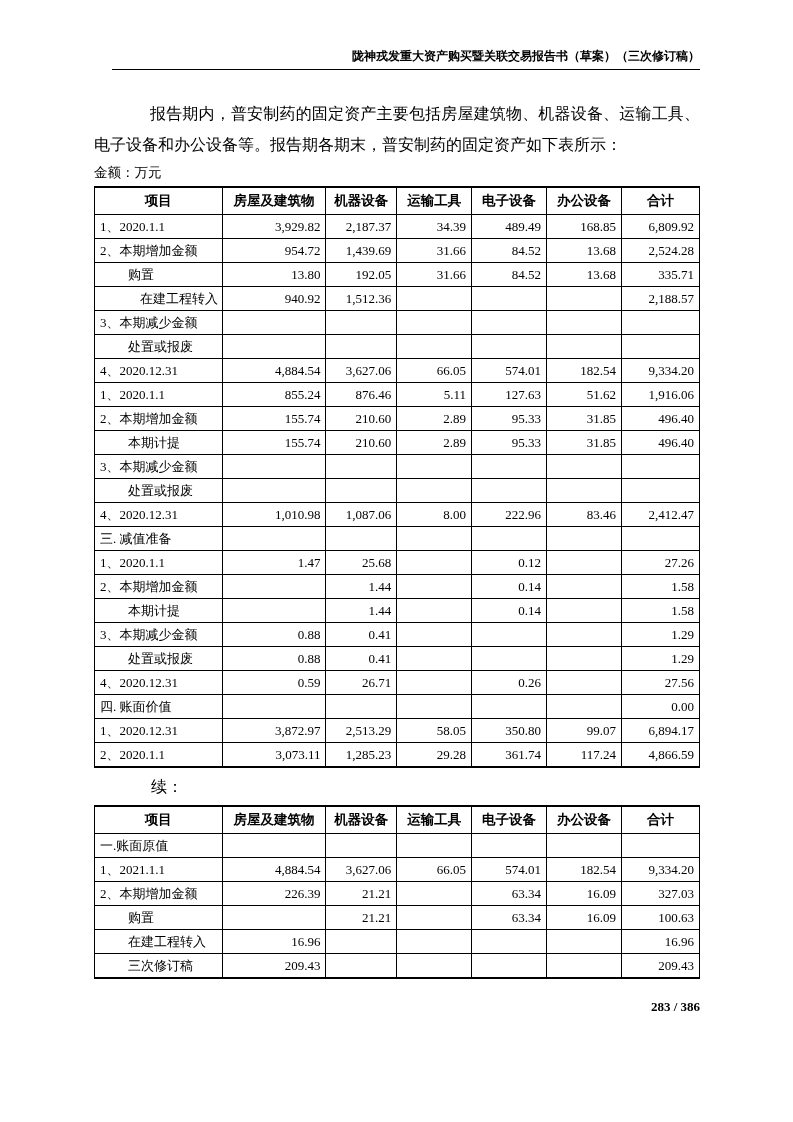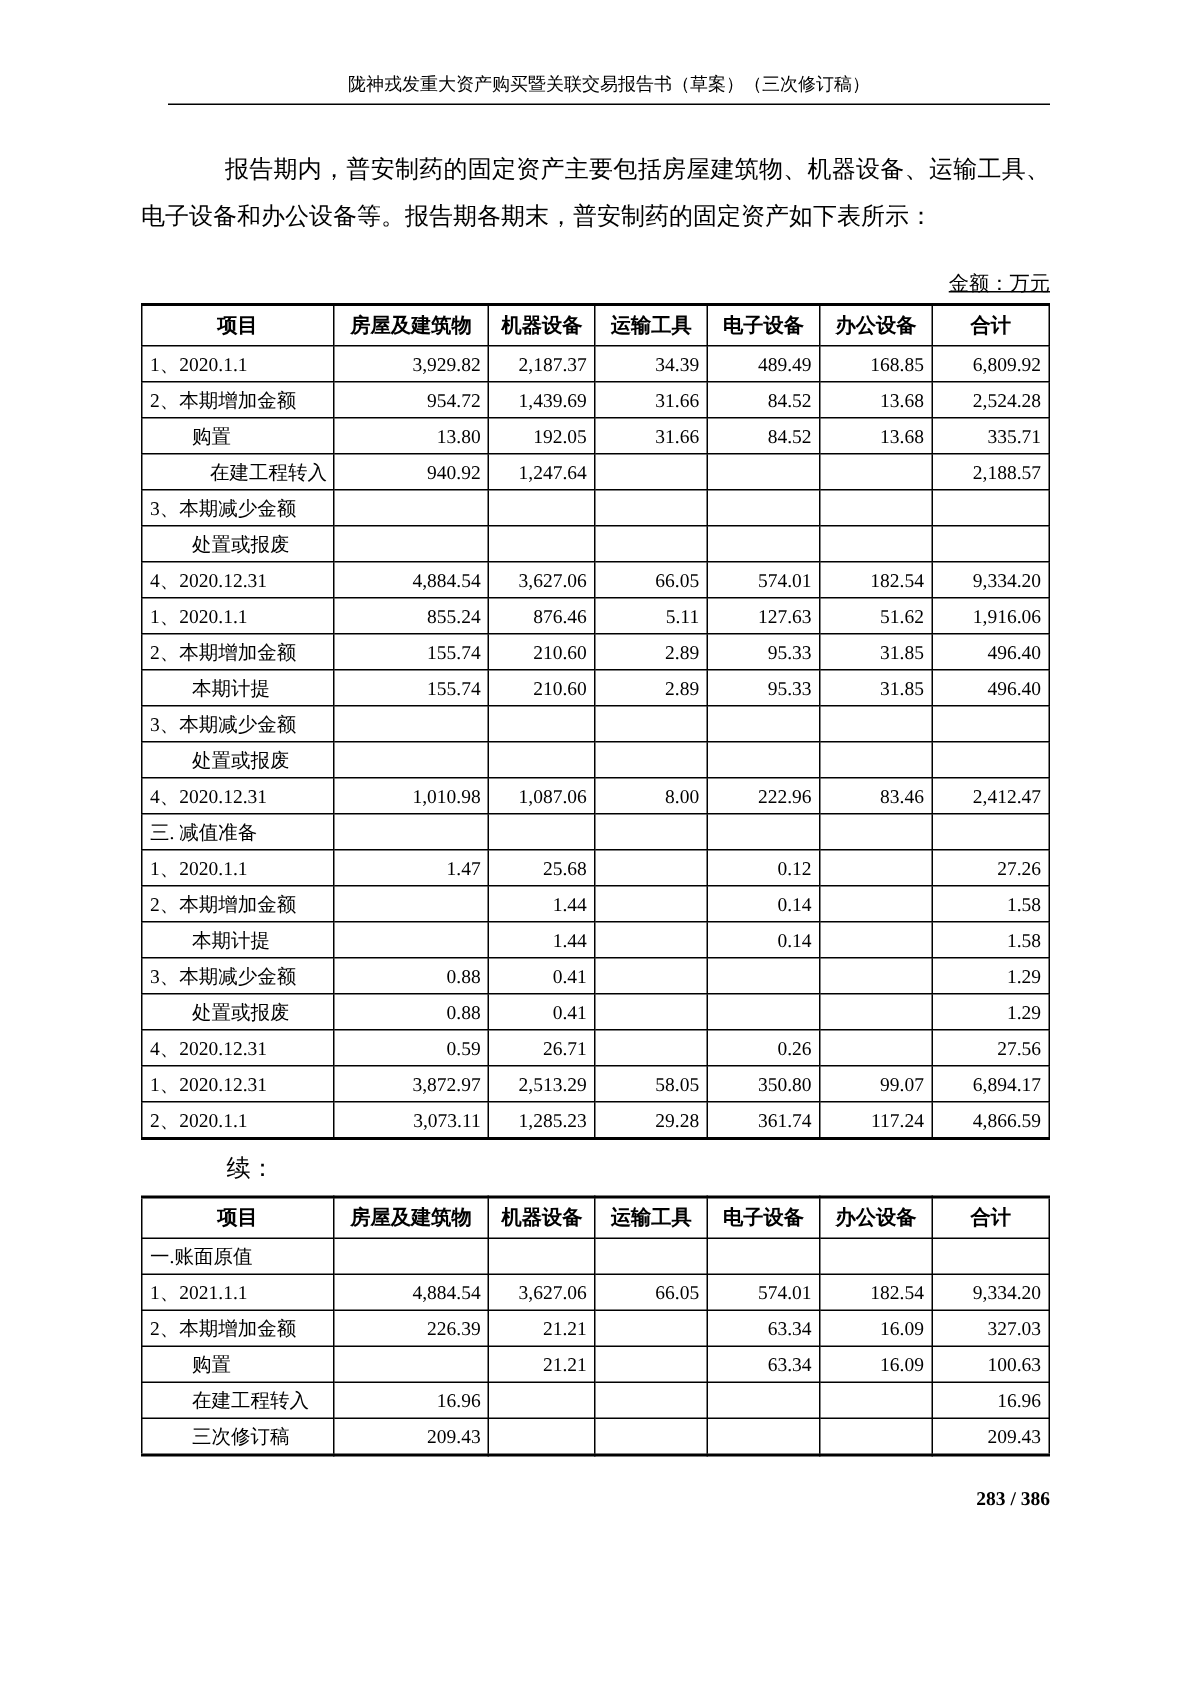--- a/index.html
+++ b/index.html
@@ -12,40 +12,39 @@
     overflow: hidden;
   }
   .page {
     width: 793px; height: 1122px;
     padding: 48px 93px 0 94px;
   }
   
   .page-header {
     margin-left: 18px;
     display: flex;
-    justify-content: center;
+    justify-content: flex-end;
     align-items: baseline;
     font-size: 12px;
     padding-bottom: 4px;
     border-bottom: 1.5px solid #000;
+    font-weight: bold;
   }
   
   .intro-para {
     margin-top: 28px;
     font-size: 16px;
     line-height: 31px;
     text-align: justify;
     text-indent: 56px;
   }
   .unit-label {
-    text-align: right;
     font-size: 13.5px;
-    margin-top: 20px;
+    margin-top: 4px;
     margin-bottom: 4px;
-    text-decoration: underline;
   }
   
   table.data-table {
     width: 100%;
     border-collapse: collapse;
     table-layout: fixed;
     font-size: 13px;
     border-top: 2.5px solid #000;
     border-bottom: 2.5px solid #000;
     padding-left: 16px;
@@ -144,21 +143,21 @@
           <td class="value-cell">13.80</td>
           <td class="value-cell">192.05</td>
           <td class="value-cell">31.66</td>
           <td class="value-cell">84.52</td>
           <td class="value-cell">13.68</td>
           <td class="value-cell">335.71</td>
         </tr>
         <tr>
           <td class="label-cell indent-2">在建工程转入</td>
           <td class="value-cell">940.92</td>
-          <td class="value-cell">1,247.64</td>
+          <td class="value-cell">1,512.36</td>
           <td class="value-cell"></td>
           <td class="value-cell"></td>
           <td class="value-cell"></td>
           <td class="value-cell">2,188.57</td>
         </tr>
         <tr>
           <td class="label-cell indent-0">3、本期减少金额</td>
           <td class="value-cell"></td>
           <td class="value-cell"></td>
           <td class="value-cell"></td>
@@ -293,20 +292,29 @@
           <td class="value-cell">1.29</td>
         </tr>
         <tr>
           <td class="label-cell indent-0">4、2020.12.31</td>
           <td class="value-cell">0.59</td>
           <td class="value-cell">26.71</td>
           <td class="value-cell"></td>
           <td class="value-cell">0.26</td>
           <td class="value-cell"></td>
           <td class="value-cell">27.56</td>
+        </tr>
+        <tr>
+          <td class="label-cell indent-0">四. 账面价值</td>
+          <td class="value-cell"></td>
+          <td class="value-cell"></td>
+          <td class="value-cell"></td>
+          <td class="value-cell"></td>
+          <td class="value-cell"></td>
+          <td class="value-cell">0.00</td>
         </tr>
         <tr class="bold-row">
           <td class="label-cell indent-0">1、2020.12.31</td>
           <td class="value-cell">3,872.97</td>
           <td class="value-cell">2,513.29</td>
           <td class="value-cell">58.05</td>
           <td class="value-cell">350.80</td>
           <td class="value-cell">99.07</td>
           <td class="value-cell">6,894.17</td>
         </tr>

